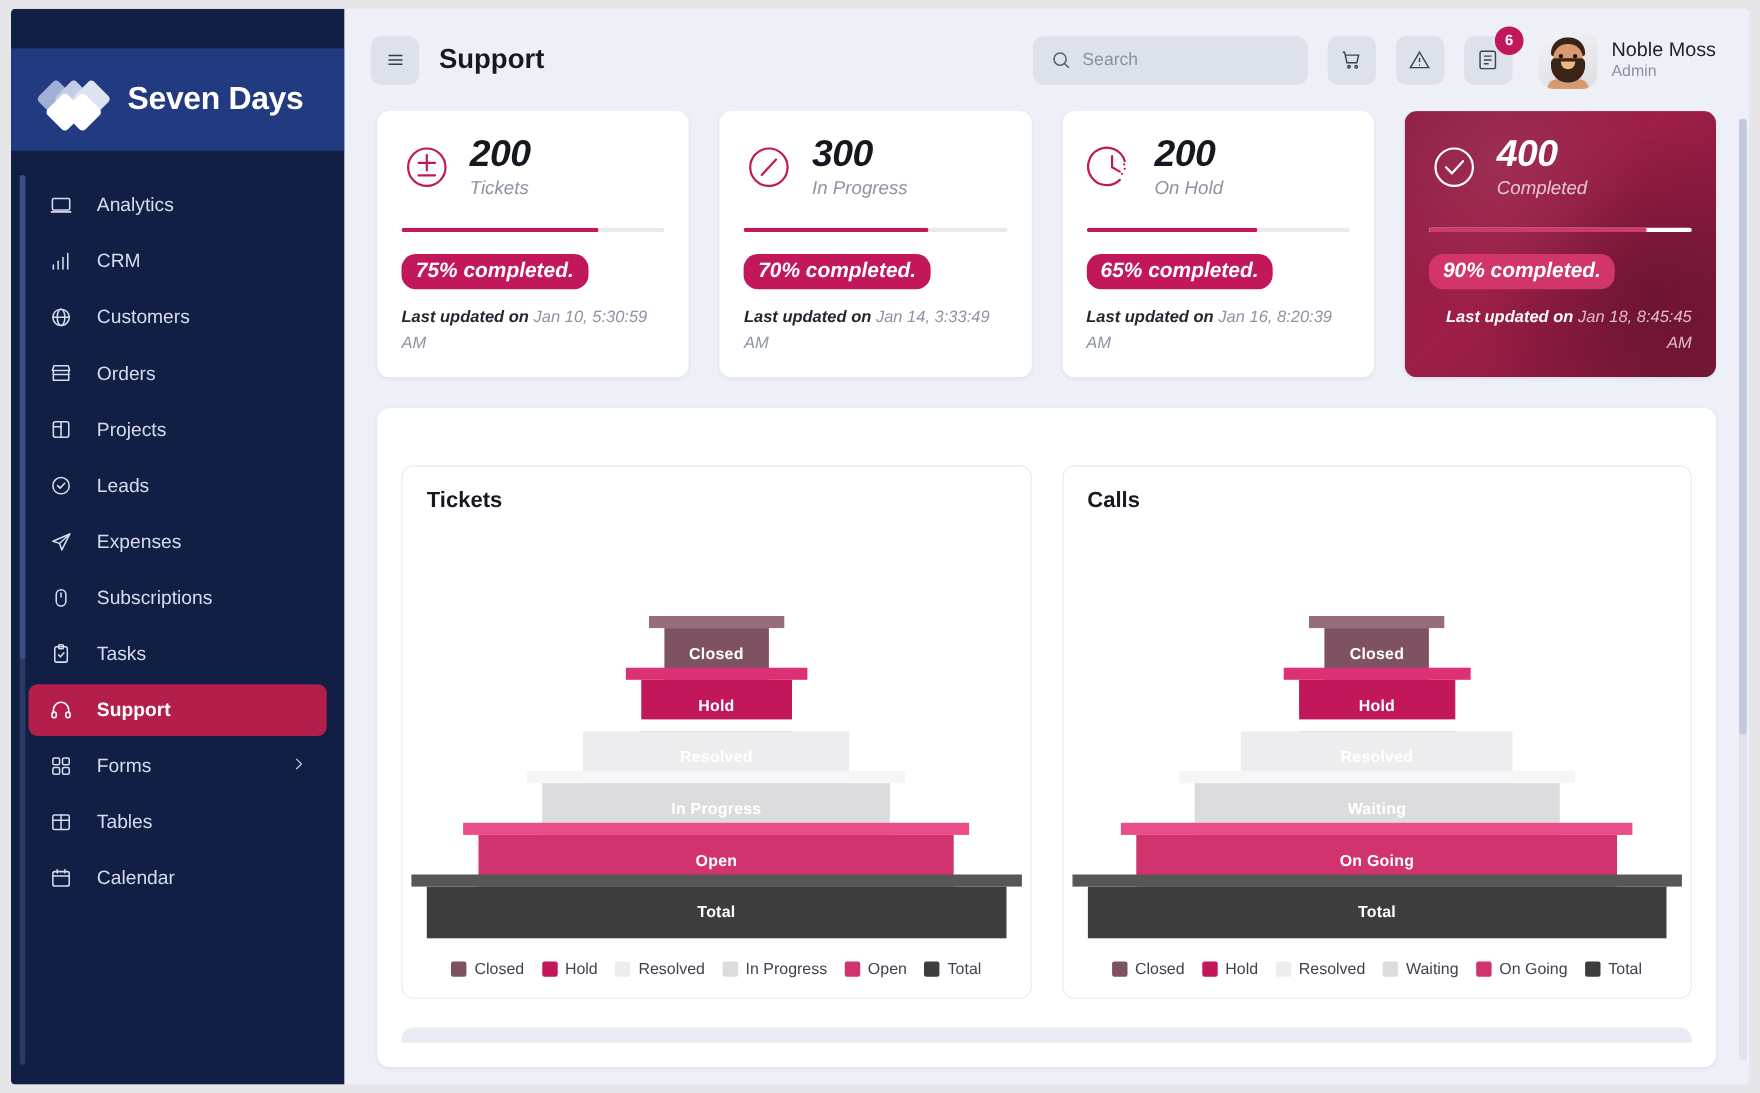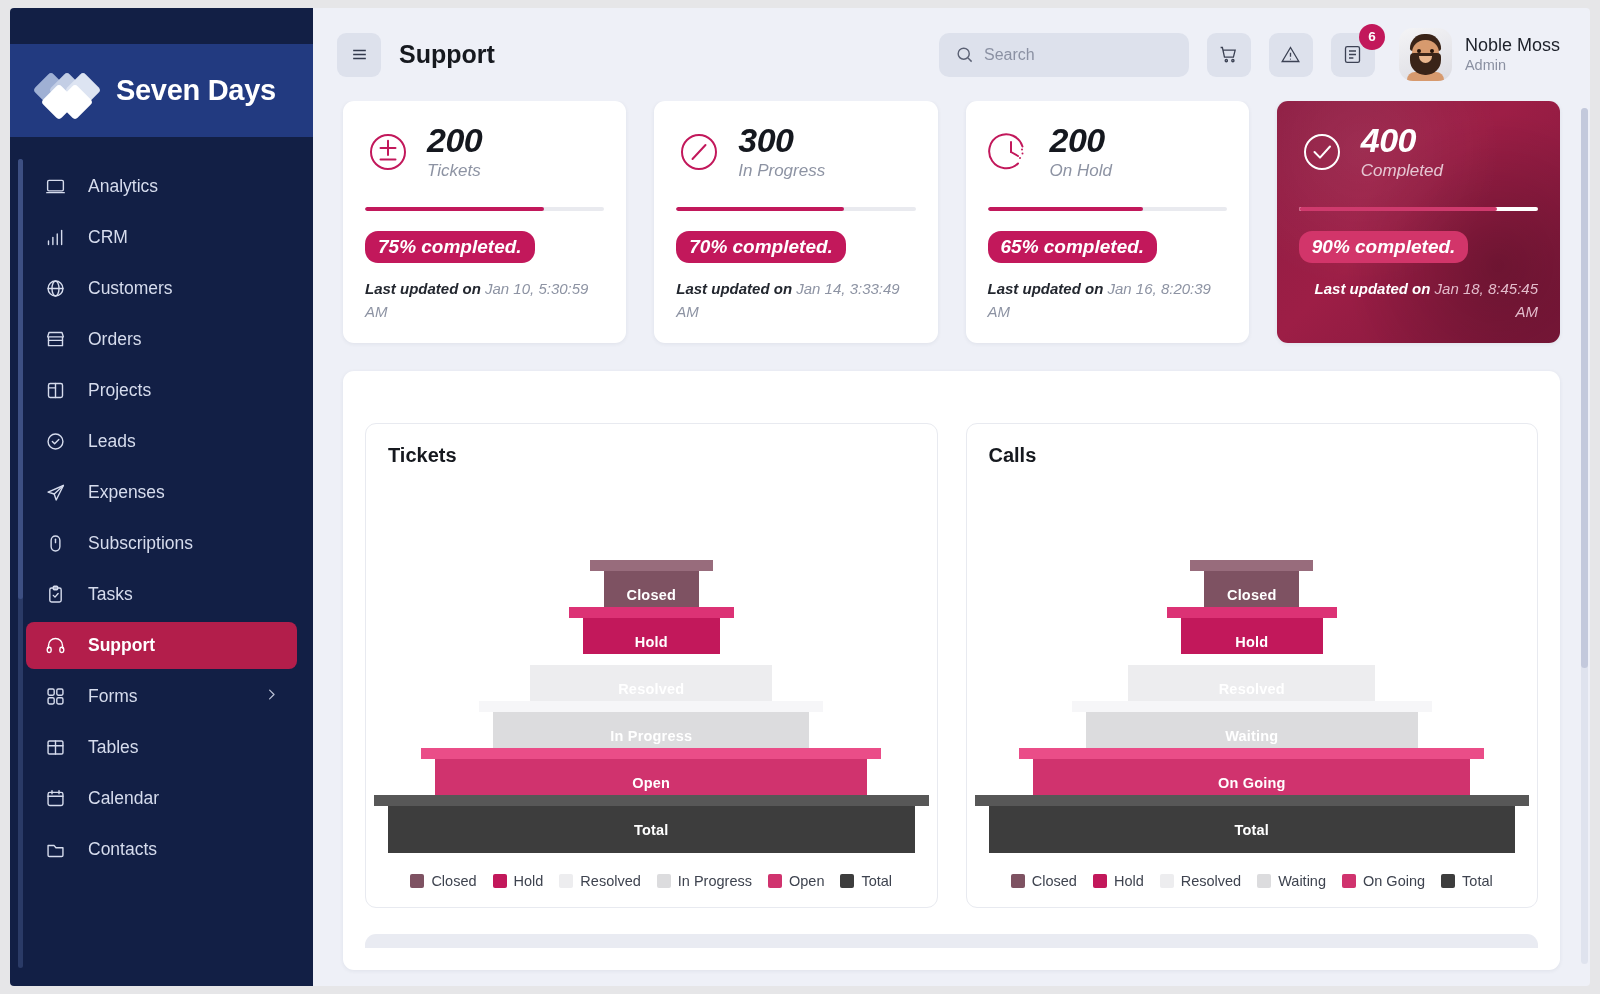--- a/index.html
+++ b/index.html
@@ -381,28 +381,20 @@
         <div class="nav-item">
           <span class="ic">
             <svg viewBox="0 0 24 24" stroke-linecap="round" stroke-linejoin="round">
               <rect x="3.5" y="5" width="17" height="15" rx="2"></rect>
               <line x1="3.5" y1="9.5" x2="20.5" y2="9.5"></line>
               <line x1="8" y1="3" x2="8" y2="6.5"></line>
               <line x1="16" y1="3" x2="16" y2="6.5"></line>
             </svg>
           </span>
           <span class="lbl">Calendar</span>
-        </div>
-        <div class="nav-item">
-          <span class="ic">
-            <svg viewBox="0 0 24 24" stroke-linecap="round" stroke-linejoin="round">
-              <path d="M3.5 7.5h7l2 2.5h8v8.5a1.5 1.5 0 0 1-1.5 1.5H5a1.5 1.5 0 0 1-1.5-1.5z"></path>
-            </svg>
-          </span>
-          <span class="lbl">Contacts</span>
         </div>
       </nav>
   </aside>
 
   <div class="main">
 
     <header class="topbar">
       <div class="hamburger">
         <svg viewBox="0 0 24 24">
             <line x1="4" y1="7" x2="20" y2="7"></line>

